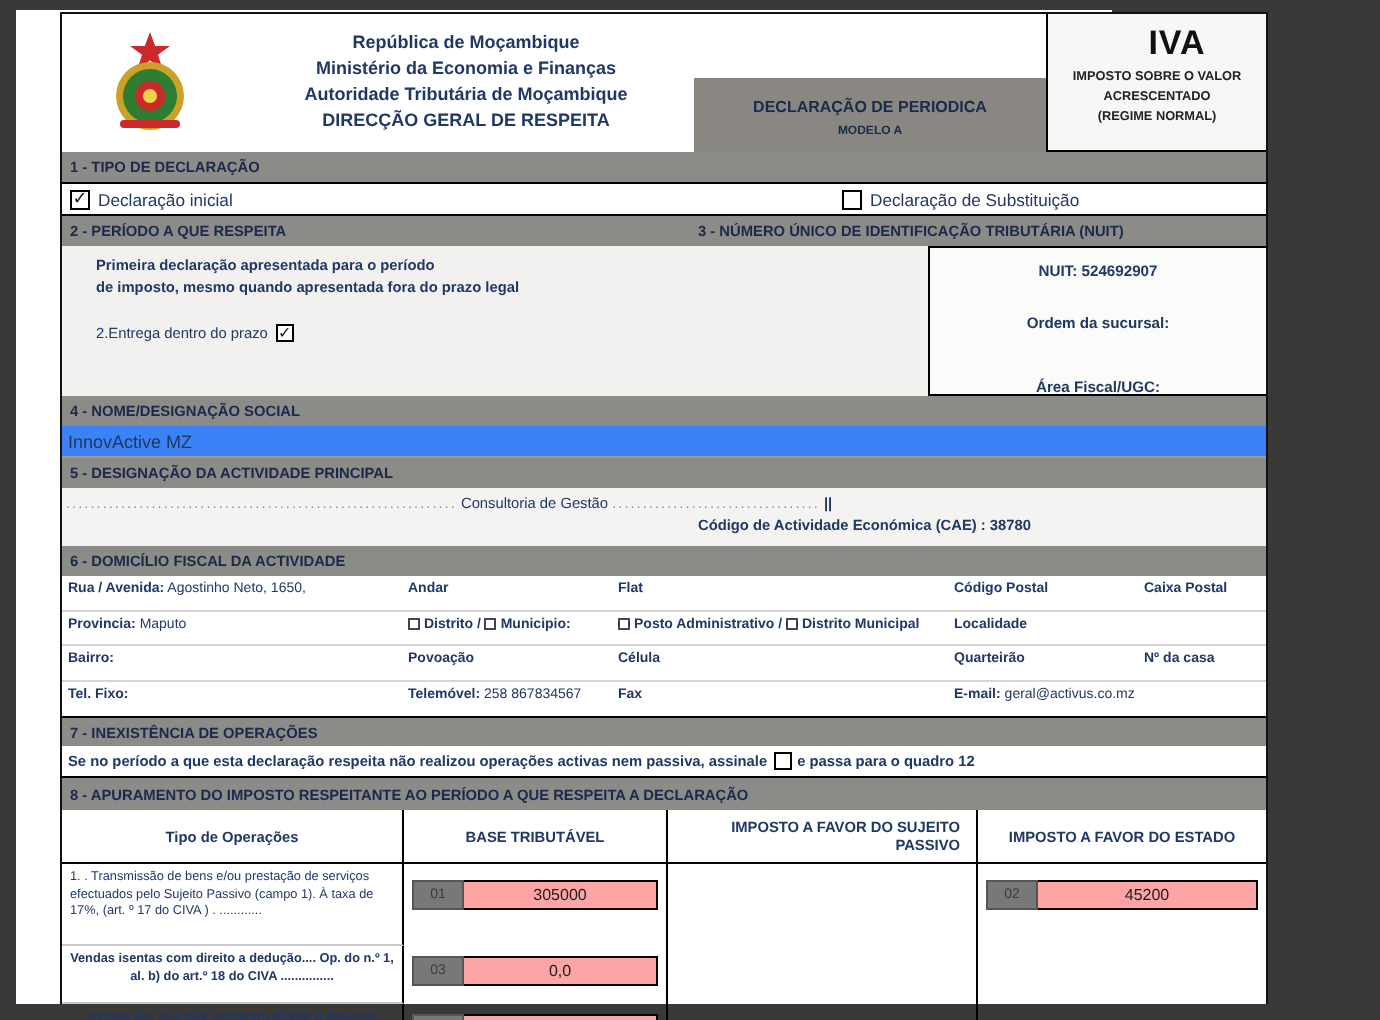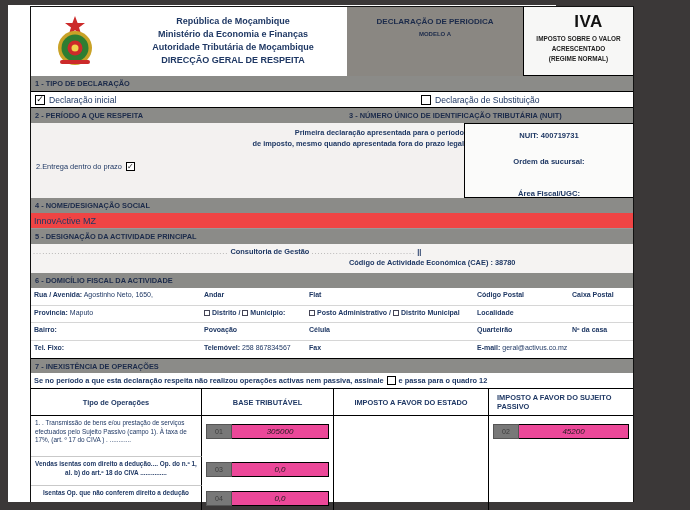--- a/index.html
+++ b/index.html
@@ -14,88 +14,88 @@
     position:absolute;left:22px;top:1px;width:604px;height:496px;
     border-left:1.5px solid #111;border-right:1.5px solid #111;border-top:1.5px solid #111;
     box-sizing:border-box;background:#fff;color:#1f3864;
   }
   
   .header-row{height:69px;display:flex;}
   .emblem-wrap{width:88px;display:flex;align-items:center;justify-content:center;}
   .org-block{flex:1;text-align:center;padding-top:8px;font-size:9px;color:#1f3864;line-height:1.45;}
   .org-block div:nth-child(1),.org-block div:nth-child(2){font-weight:600;}
   .org-block div:nth-child(3),.org-block div:nth-child(4){font-weight:700;}
-  .decl-box{width:176px;background:#8a8782;text-align:center;padding-top:10px;box-sizing:border-box;}
+  .decl-box{width:176px;background:#8a8782;text-align:center;padding-top:10px;box-sizing:border-box;margin-top:32px;}
   .decl-title{font-size:8px;font-weight:700;color:#1b2a4a;}
   .decl-sub{font-size:6px;font-weight:700;color:#1b2a4a;margin-top:5px;}
   .iva-box{width:110px;background:#f7f7f6;border-left:1.5px solid #000;border-bottom:1.5px solid #000;
     box-sizing:border-box;text-align:center;padding-top:5px;}
   .iva-acro{font-size:17px;font-weight:800;color:#111;letter-spacing:.5px;margin-left:20px;}
   .iva-line{font-size:6.4px;font-weight:700;color:#222;margin-top:3px;}
   
   .sec-bar{height:15px;background:#8b8b88;color:#1b2a4a;font-size:7.4px;font-weight:700;
     display:flex;align-items:center;padding-left:4px;box-sizing:border-box;position:relative;}
   .sec-bar .right-title{position:absolute;left:318px;top:0;height:100%;display:flex;align-items:center;}
   
   .type-row{height:17px;border-top:1.5px solid #000;border-bottom:1.5px solid #000;background:#fff;
     display:flex;align-items:center;position:relative;font-size:8.6px;color:#1f3864;box-sizing:border-box;}
   .type-item{display:flex;align-items:center;gap:4px;padding-left:4px;}
   .type-item.sub{position:absolute;left:378px;padding-left:12px;}
   .cb{width:10px;height:10px;border:1px solid #000;background:#fff;display:inline-flex;
     align-items:center;justify-content:center;font-size:9px;line-height:1;color:#111;box-sizing:border-box;}
   .cb.small{width:9px;height:9px;font-size:8px;}
   
   .period-row{height:75px;display:flex;background:#f3f1f0;}
-  .period-left{width:433px;box-sizing:border-box;padding:5px 0 0 5px;font-size:7.4px;color:#1f3864;text-align:right;}
+  .period-left{width:433px;box-sizing:border-box;padding:5px 0 0 17px;font-size:7.4px;color:#1f3864;}
   .period-left .note{font-weight:700;line-height:1.45;}
   .period-line{margin-top:9px;display:flex;align-items:center;}
   .period-line .lab{width:52px;}
   .period-line .mon{width:46px;}
   .entrega-line{margin-top:13px;display:flex;align-items:center;gap:4px;}
   .nuit-box{flex:1;border:1.5px solid #000;border-right:none;background:#fbfbfa;box-sizing:border-box;
     text-align:center;font-size:7.6px;font-weight:700;color:#1f3864;padding-top:7px;}
   .nuit-box .l1{margin-bottom:17px;}
   .nuit-box .l2{margin-bottom:23px;}
   
-  .name-row{height:16px;background:#ef4444;display:flex;align-items:center;padding-left:3px;
+  .name-row{height:16px;background:#3b82f6;display:flex;align-items:center;padding-left:3px;
     font-size:9px;color:#1f3864;border-bottom:1px solid #999;box-sizing:border-box;}
   
   .activity-area{height:29px;background:#f5f3f2;font-size:7.4px;box-sizing:border-box;padding-top:3px;}
   .act-line1{padding-left:2px;white-space:nowrap;}
   .dots{color:#8f8f8f;letter-spacing:1px;}
-  .act-name{font-weight:700;color:#1f3864;}
+  .act-name{font-weight:400;color:#1f3864;}
   .act-pipe{font-weight:700;color:#1f3864;}
   .act-line2{padding-left:318px;font-weight:700;color:#1f3864;margin-top:2px;}
   
   .addr-table{display:grid;grid-template-columns:170px 105px 168px 95px auto;
     background:#fff;font-size:7px;color:#1f3864;border-bottom:1.5px solid #000;box-sizing:border-box;}
   .addr-cell{height:17.5px;box-sizing:border-box;padding:3px 3px 0 3px;
     border-bottom:1px solid #d6d6d6;white-space:nowrap;overflow:hidden;}
   .addr-cell.lastrow{border-bottom:none;}
   .addr-cell b{font-weight:700;}
   .mini-cb{display:inline-block;width:6px;height:6px;border:1px solid #445;background:#fff;
     vertical-align:middle;margin-right:2px;box-sizing:border-box;}
   
   .inex-row{height:16px;background:#fff;display:flex;align-items:center;gap:3px;padding-left:3px;
     font-size:7.4px;font-weight:700;color:#1f3864;border-bottom:1.5px solid #000;box-sizing:border-box;}
   
   .optable{font-size:7.4px;color:#1f3864;}
   .op-grid{display:grid;grid-template-columns:171px 132px 155px auto;}
   .op-h{height:27px;border-right:1px solid #000;border-bottom:1px solid #000;display:flex;
-    align-items:center;justify-content:center;text-align:left;font-weight:700;padding:0 8px;box-sizing:border-box;}
+    align-items:center;justify-content:center;text-align:right;font-weight:700;padding:0 8px;box-sizing:border-box;}
   .op-h:last-child{border-right:none;}
   .op-c{border-right:1px solid #000;box-sizing:border-box;padding:3px 4px;}
   .op-c:nth-child(4n){border-right:none;}
   .desc{font-size:6.4px;line-height:1.35;color:#1f3864;border-bottom:1px solid #c9c9c9;}
   .desc.c{text-align:center;font-weight:600;}
   .fieldwrap{display:flex;align-items:flex-start;padding-top:5px;}
   .codebox{width:26px;height:15px;background:#787878;border:1px solid #555;color:#3c3c3c;
     font-size:7px;display:flex;align-items:center;justify-content:center;box-sizing:border-box;}
-  .valbox{flex:1;height:15px;background:#ec4899;border:1px solid #000;border-left:none;
-    font-size:8px;color:#1c1c1c;display:flex;align-items:center;justify-content:center;box-sizing:border-box;font-style:italic;}
+  .valbox{flex:1;height:15px;background:#fca5a5;border:1px solid #000;border-left:none;
+    font-size:8px;color:#1c1c1c;display:flex;align-items:center;justify-content:center;box-sizing:border-box;}
 </style>
 </head>
 <body>
 
 <div class="page">
   <div class="form">
 
     <div class="header-row">
       <div class="emblem-wrap">
         <svg width="46" height="54" viewBox="0 0 46 54">
@@ -147,21 +147,21 @@
     <div class="period-row">
       <div class="period-left">
         <div class="note">Primeira declaração apresentada para o período</div>
         <div class="note">de imposto, mesmo quando apresentada fora do prazo legal</div>
         <div class="entrega-line">
           <span>2.Entrega dentro do prazo</span>
           <span class="cb small">✓</span>
         </div>
       </div>
       <div class="nuit-box">
-        <div class="l1">NUIT: 400719731</div>
+        <div class="l1">NUIT: 524692907</div>
         <div class="l2">Ordem da sucursal:</div>
         <div>Área Fiscal/UGC:</div>
       </div>
     </div>
 
     <div class="sec-bar">
       <span>4 - NOME/DESIGNAÇÃO SOCIAL</span>
     </div>
     <div class="name-row">
       <span>InnovActive MZ</span>
@@ -211,26 +211,29 @@
 
     <div class="sec-bar" style="height:14px;">
       <span>7 - INEXISTÊNCIA DE OPERAÇÕES</span>
     </div>
     <div class="inex-row">
       <span>Se no período a que esta declaração respeita não realizou operações activas nem passiva, assinale</span>
       <span class="cb small"></span>
       <span>e passa para o quadro 12</span>
     </div>
 
+    <div class="sec-bar" style="height:16px;">
+      <span>8 - APURAMENTO DO IMPOSTO RESPEITANTE AO PERÍODO A QUE RESPEITA A DECLARAÇÃO</span>
+    </div>
     <div class="optable">
       <div class="op-grid">
         <div class="op-h">Tipo de Operações</div>
         <div class="op-h">BASE TRIBUTÁVEL</div>
+        <div class="op-h">IMPOSTO A FAVOR DO SUJEITO PASSIVO</div>
         <div class="op-h">IMPOSTO A FAVOR DO ESTADO</div>
-        <div class="op-h">IMPOSTO A FAVOR DO SUJEITO PASSIVO</div>
       </div>
 
       <div class="op-grid" style="height:41px;">
         <div class="op-c desc">1. . Transmissão de bens e/ou prestação de serviços efectuados pelo Sujeito Passivo (campo 1). À taxa de 17%, (art. º 17 do CIVA ) . ............</div>
         <div class="op-c">
           <div class="fieldwrap">
             <span class="codebox">01</span>
             <span class="valbox">305000</span>
           </div>
         </div>

